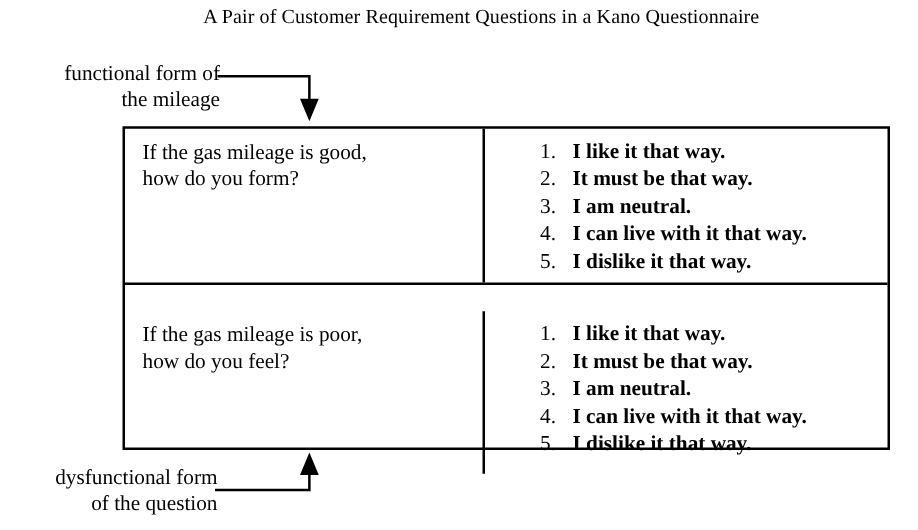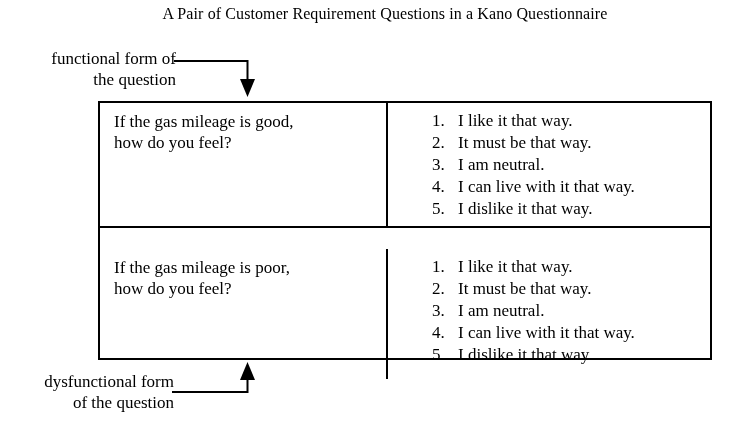--- a/index.html
+++ b/index.html
@@ -118,20 +118,21 @@
     line-height: 22px;
     white-space: nowrap;
     display: flex;
   }
   .answer-num {
     width: 26px;
     flex: 0 0 26px;
   }
   .answer-text {
     flex: 1 1 auto;
+    font-weight: bold;
   }
 </style>
 </head>
 <body>
 
 <div class="diagram-title">A Pair of Customer Requirement Questions in a Kano Questionnaire</div>
 
 <svg class="leader-svg" viewBox="0 0 734 424" xmlns="http://www.w3.org/2000/svg">
 
   <g>
@@ -139,31 +140,31 @@
     <polygon points="247.5,97 240,79 255,79" fill="#000000"></polygon>
   </g>
 
   <g>
     <path d="M172 392 L247.5 392 L247.5 376" fill="none" stroke="#000000" stroke-width="2"></path>
     <polygon points="247.5,362 240,380 255,380" fill="#000000"></polygon>
   </g>
 </svg>
 
 <div class="callout-label" id="functional-label" style="white-space: pre-line;">functional form of
-the question</div>
+the mileage</div>
 
 <div class="callout-label" id="dysfunctional-label" style="white-space: pre-line;">dysfunctional form
 of the question</div>
 
 <div class="kano-table">
 
   <div class="q-row" id="row-functional">
     <div class="q-cell question-cell">
       <div class="question-text">If the gas mileage is good,
-how do you feel?</div>
+how do you form?</div>
     </div>
     <div class="q-cell answers-cell">
       <ul class="answer-list">
         <li class="answer-item">
           <span class="answer-num">1.</span>
           <span class="answer-text">I like it that way.</span>
         </li>
         <li class="answer-item">
           <span class="answer-num">2.</span>
           <span class="answer-text">It must be that way.</span>

